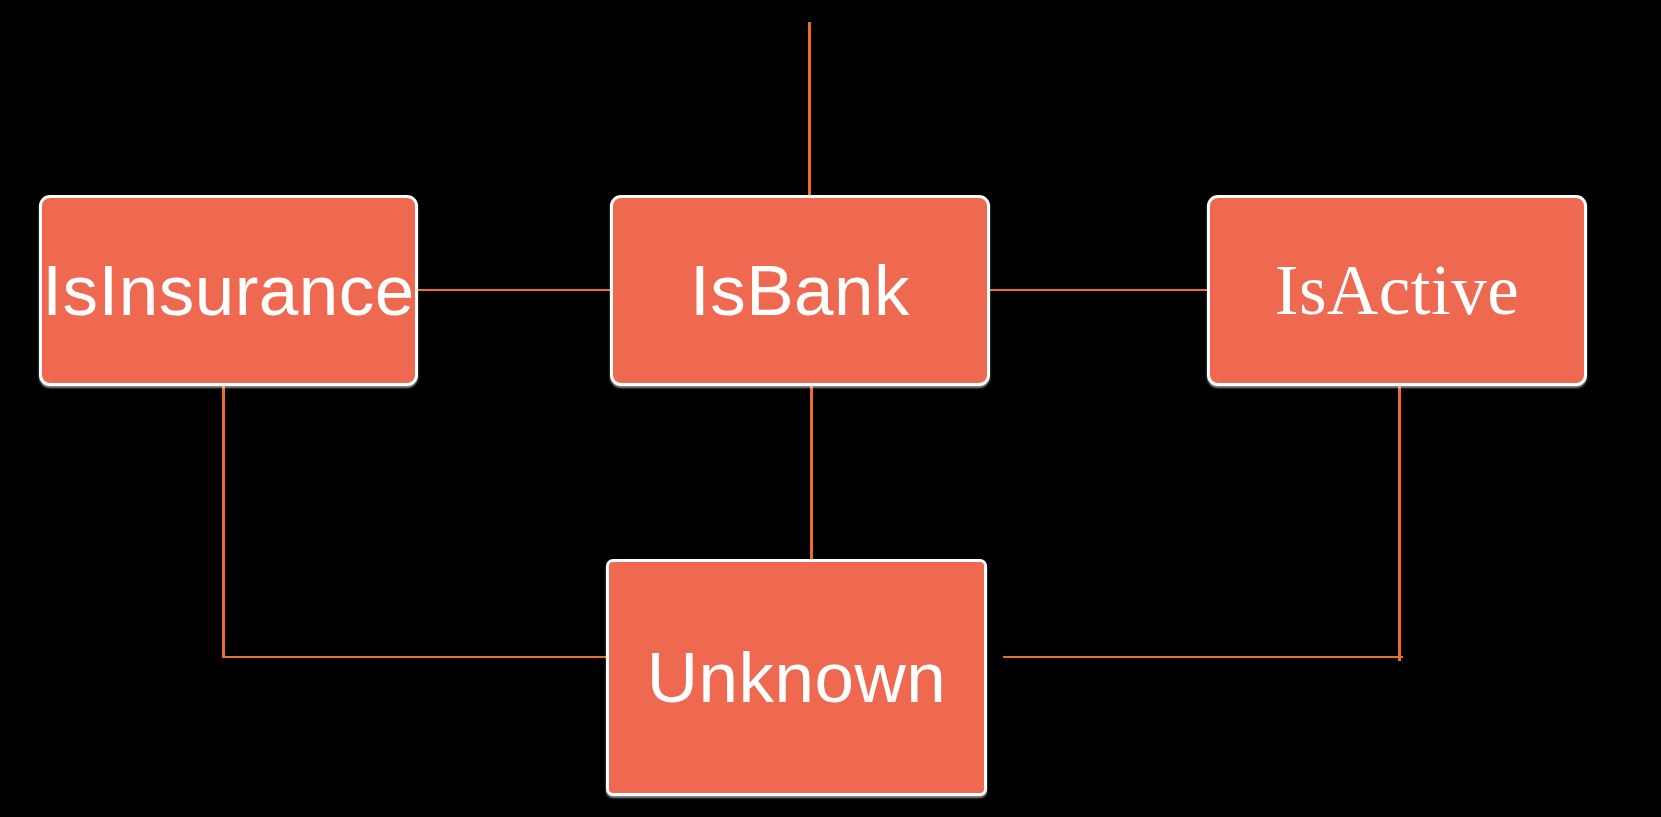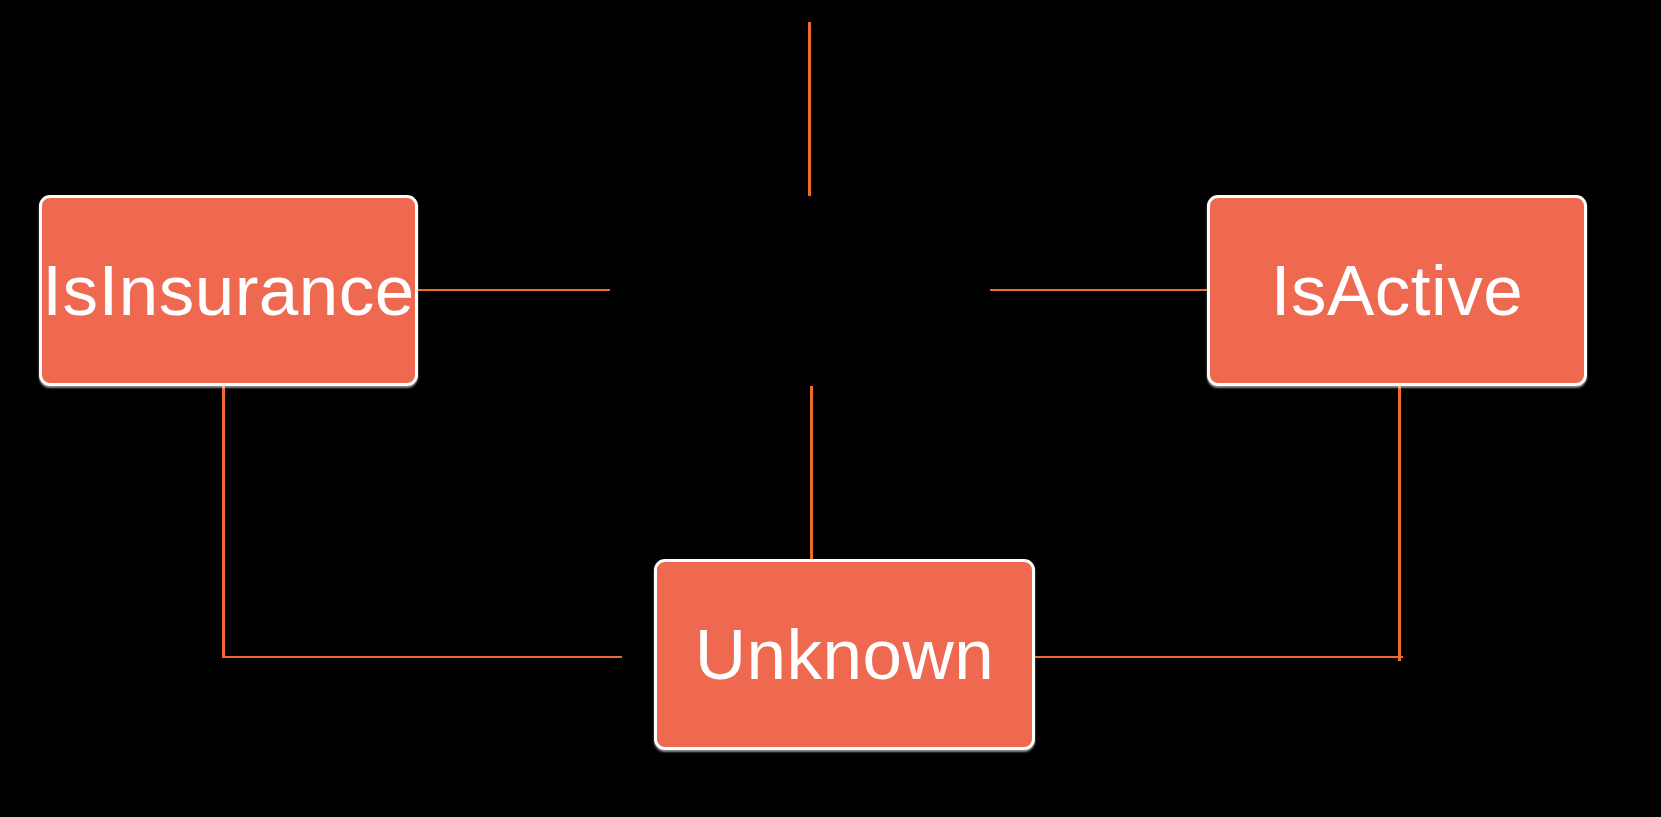--- a/index.html
+++ b/index.html
@@ -25,22 +25,22 @@
     display: flex;
     align-items: center;
     justify-content: center;
     font-size: 71px;
     font-weight: 400;
     letter-spacing: 0.5px;
     box-shadow: 0 2px 2px rgba(255,255,255,0.55);
   }
   .node-isinsurance { left: 39px;  top: 195px; width: 379px; height: 191px; }
   .node-isbank      { left: 610px; top: 195px; width: 380px; height: 191px; }
-  .node-isactive    { left: 1207px;top: 195px; width: 380px; height: 191px; }
-  .node-unknown     { left: 654px; top: 559px; width: 381px; height: 191px; }
+  .node-isactive    { left: 1207px;top: 195px; width: 380px; height: 191px; font-family: Liberation Serif, serif; }
+  .node-unknown     { left: 606px; top: 559px; width: 381px; height: 237px; border-radius: 7px; }
 
   .edge {
     position: absolute;
     background: var(--line-color, #ED6C2D);
   }
   
   .edge-top-isbank        { left: 808px;  top: 22px;  width: 3px;   height: 174px; }
   
   .edge-isinsurance-isbank{ left: 418px;  top: 289px; width: 192px; height: 2px; }
   
@@ -65,20 +65,23 @@
   <div class="edge edge-isbank-unknown"></div>
   <div class="edge edge-isinsurance-drop"></div>
   <div class="edge edge-isinsurance-run"></div>
   <div class="edge edge-isactive-drop"></div>
   <div class="edge edge-isactive-run"></div>
 
   <div class="node node-isinsurance">
     <span>IsInsurance</span>
   </div>
 
+  <div class="node node-isbank">
+    <span>IsBank</span>
+  </div>
 
   <div class="node node-isactive">
     <span>IsActive</span>
   </div>
 
   <div class="node node-unknown">
     <span>Unknown</span>
   </div>
 
 </div>

